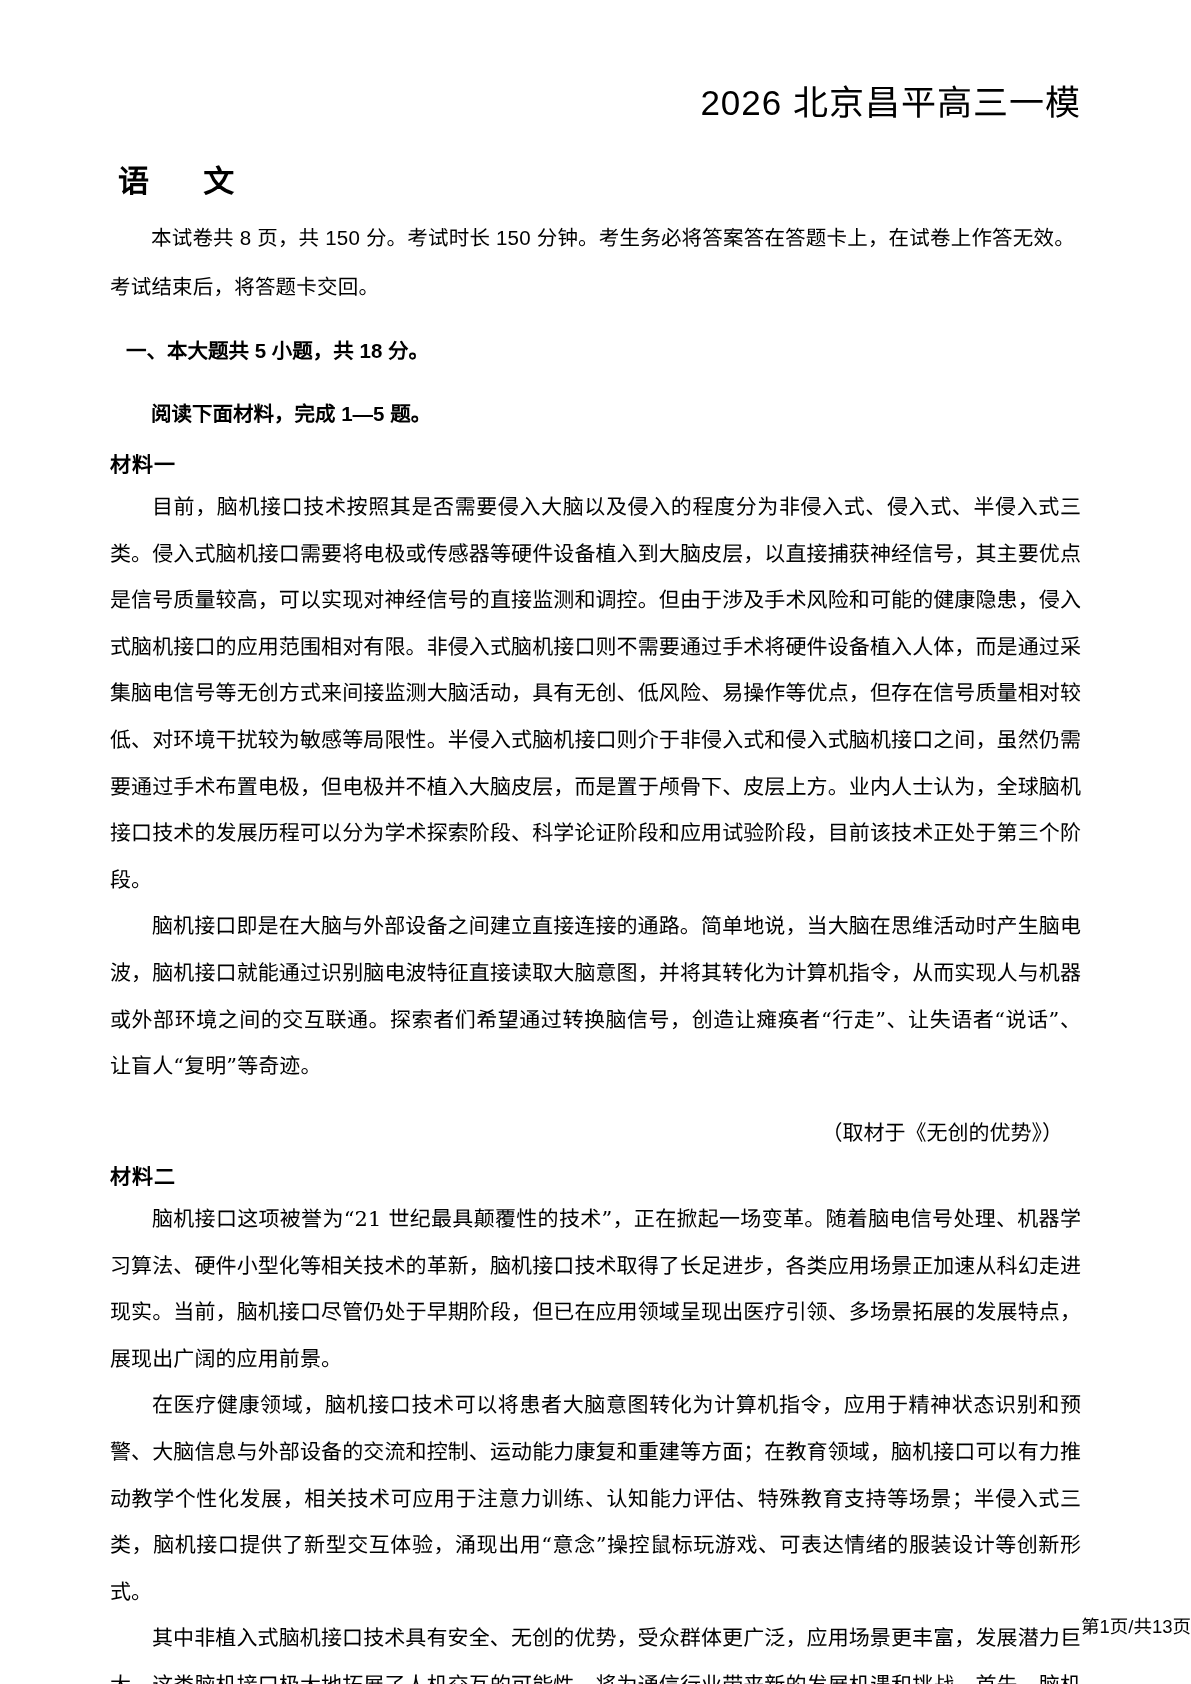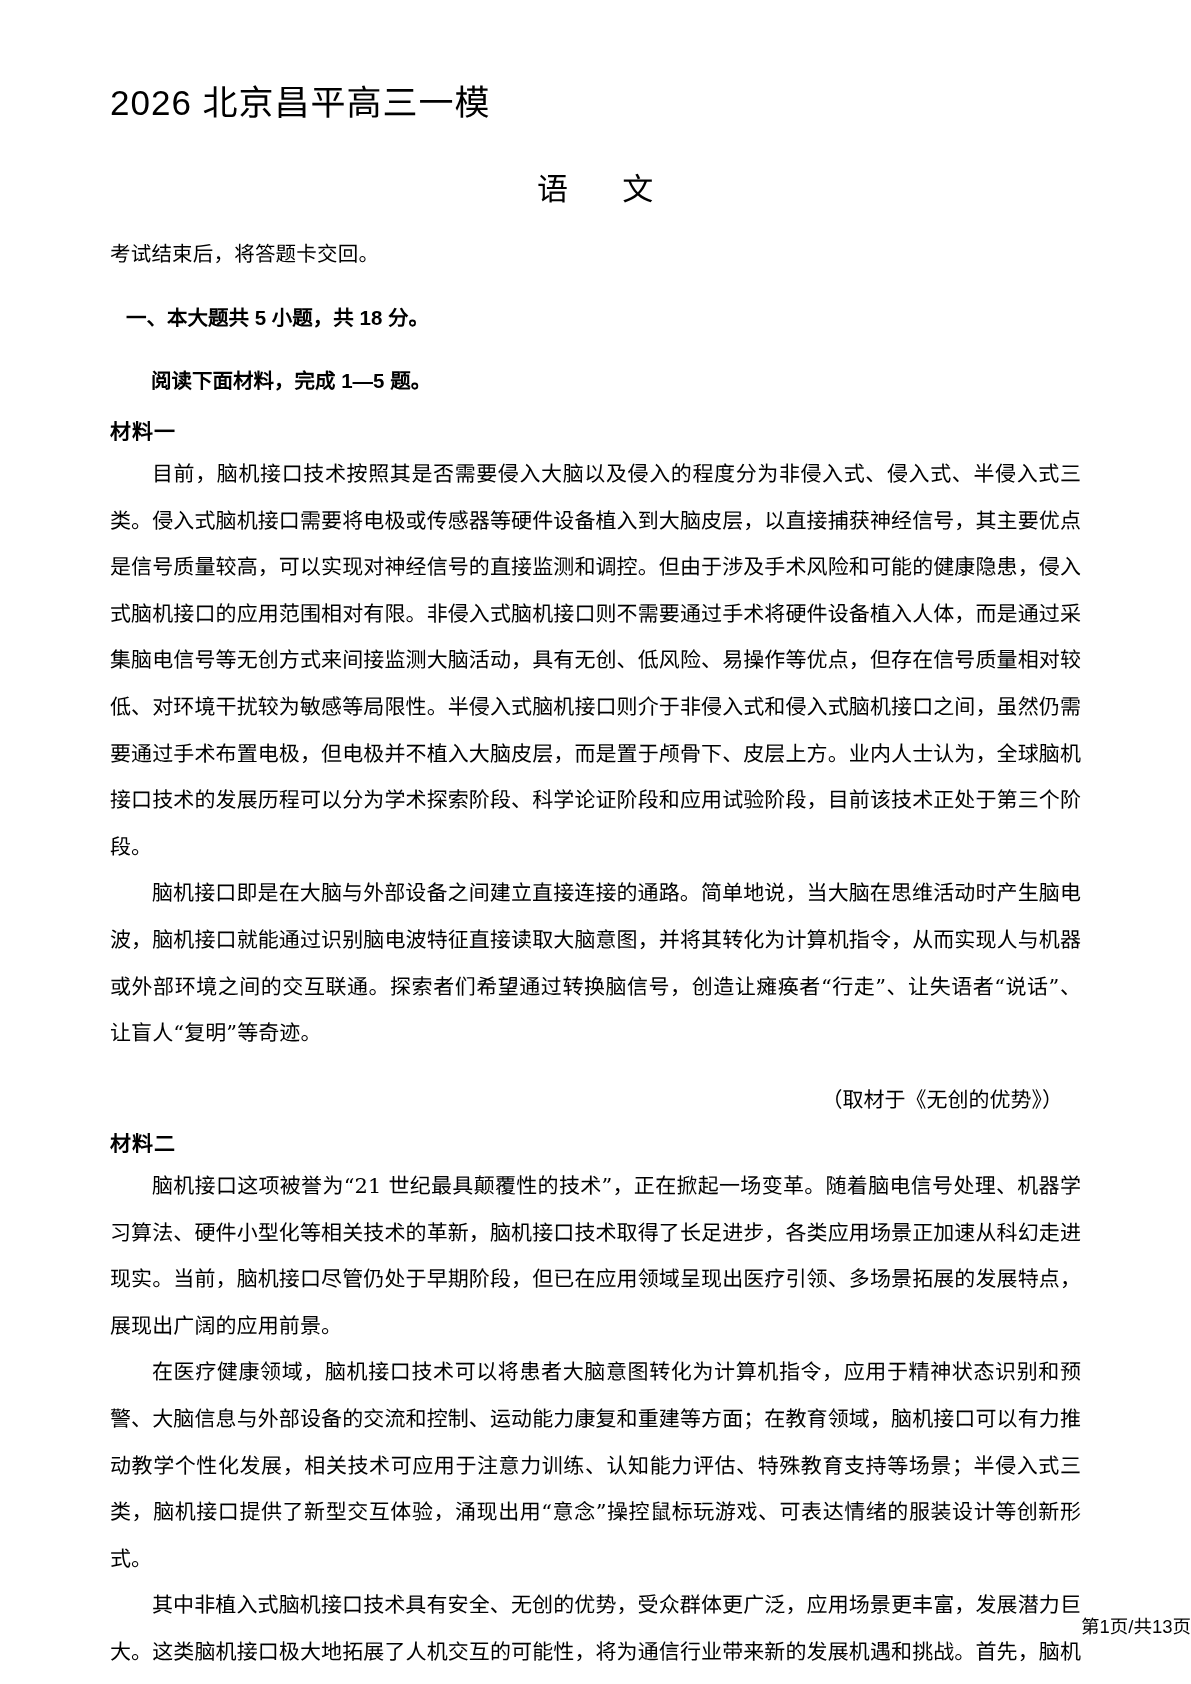--- a/index.html
+++ b/index.html
@@ -23,34 +23,34 @@
     width: 1191px;
     height: 1684px;
     box-sizing: border-box;
     padding: 0 110px;
   }
 
   
   .doc-title {
     margin: 0;
     padding-top: 82px;
-    text-align: left;
+    text-align: right;
     font-family: "Liberation Sans", "DejaVu Sans", sans-serif;
     font-size: 35px;
     font-weight: 400;
     letter-spacing: 1px;
     line-height: 1.2;
   }
   .doc-subtitle {
-    margin: 16px;
+    margin: 8px;
     padding-top: 24px;
-    text-align: center;
+    text-align: left;
     font-family: "Liberation Sans", "DejaVu Sans", sans-serif;
     font-size: 31px;
-    font-weight: 400;
+    font-weight: 700;
     letter-spacing: 1px;
   }
   .subtitle-gap { display: inline-block; width: 34px; }
 
   .exam-date {
     margin: 0;
     padding-top: 28px;
     text-align: right;
     font-size: 21px;
     font-family: "Liberation Serif", "DejaVu Serif", serif;
@@ -136,20 +136,21 @@
 
   <h1 class="doc-title">2026 北京昌平高三一模</h1>
 
   <div class="doc-subtitle">
     <span>语</span>
     <span class="subtitle-gap"></span>
     <span>文</span>
   </div>
 
 
+  <p class="instructions indent2">本试卷共 8 页，共 150 分。考试时长 150 分钟。考生务必将答案答在答题卡上，在试卷上作答无效。</p>
   <p class="instructions">考试结束后，将答题卡交回。</p>
 
   <p class="section-heading">一、本大题共 5 小题，共 18 分。</p>
   <p class="sub-instruction">阅读下面材料，完成 1—5 题。</p>
 
   <p class="material-label">材料一</p>
   <p class="passage">目前，脑机接口技术按照其是否需要侵入大脑以及侵入的程度分为非侵入式、侵入式、半侵入式三类。侵入式脑机接口需要将电极或传感器等硬件设备植入到大脑皮层，以直接捕获神经信号，其主要优点是信号质量较高，可以实现对神经信号的直接监测和调控。但由于涉及手术风险和可能的健康隐患，侵入式脑机接口的应用范围相对有限。非侵入式脑机接口则不需要通过手术将硬件设备植入人体，而是通过采集脑电信号等无创方式来间接监测大脑活动，具有无创、低风险、易操作等优点，但存在信号质量相对较低、对环境干扰较为敏感等局限性。半侵入式脑机接口则介于非侵入式和侵入式脑机接口之间，虽然仍需要通过手术布置电极，但电极并不植入大脑皮层，而是置于颅骨下、皮层上方。业内人士认为，全球脑机接口技术的发展历程可以分为学术探索阶段、科学论证阶段和应用试验阶段，目前该技术正处于第三个阶段。</p>
   <p class="passage">脑机接口即是在大脑与外部设备之间建立直接连接的通路。简单地说，当大脑在思维活动时产生脑电波，脑机接口就能通过识别脑电波特征直接读取大脑意图，并将其转化为计算机指令，从而实现人与机器或外部环境之间的交互联通。探索者们希望通过转换脑信号，创造让瘫痪者“行走”、让失语者“说话”、让盲人“复明”等奇迹。</p>
   <p class="attribution">（取材于《无创的优势》）</p>
 

